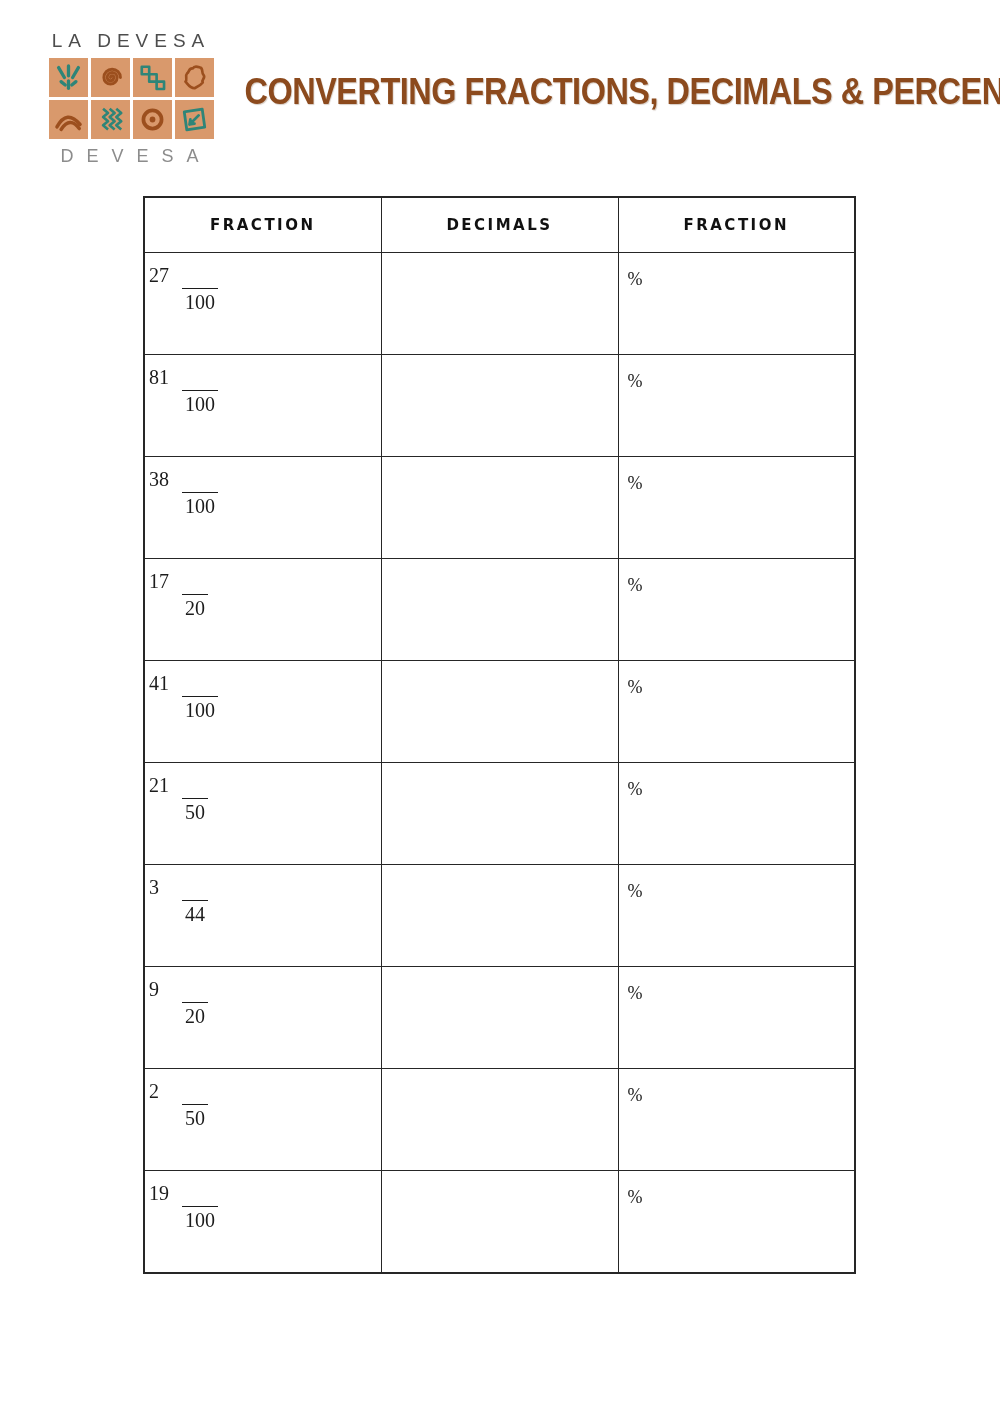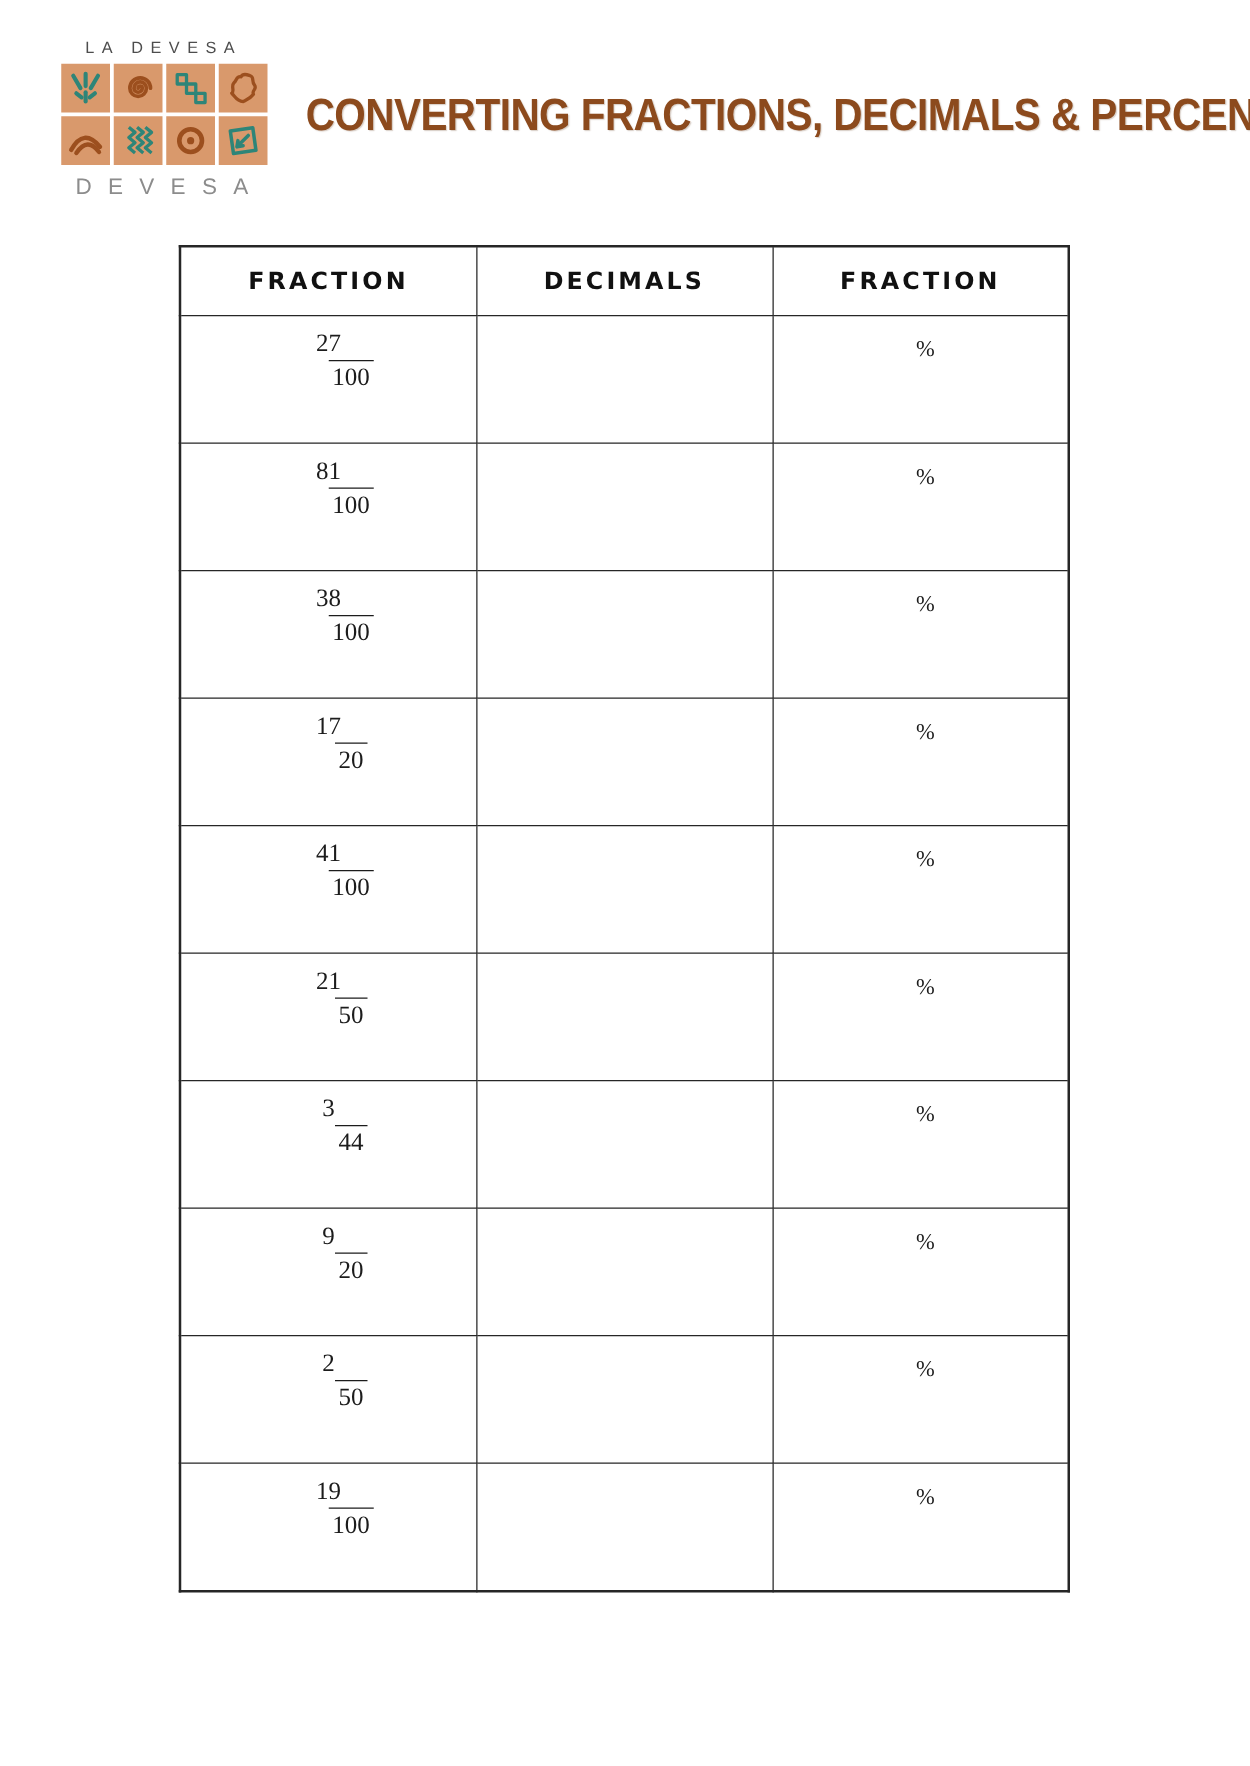--- a/index.html
+++ b/index.html
@@ -15,21 +15,21 @@
   
   .logo {
     position: absolute;
     left: 44px;
     top: 30px;
     width: 174px;
     text-align: center;
   }
   .logo-top {
     font-family: "Liberation Sans", sans-serif;
-    font-size: 13px;
+    font-size: 19px;
     letter-spacing: 6px;
     color: var(--name-gray, #4d4d4d);
     white-space: nowrap;
   }
   .logo-grid {
     display: grid;
     grid-template-columns: repeat(4, 39px);
     grid-auto-rows: 39px;
     gap: 3px;
     justify-content: center;
@@ -83,30 +83,29 @@
     table-layout: fixed;
     border: 2px solid var(--border-color, #262626);
   }
   table.conv th, table.conv td {
     border: 1.6px solid var(--border-color, #262626);
   }
   table.conv th {
     height: 52px;
     font-family: "DejaVu Sans", sans-serif;
     font-weight: bold;
-    font-size: 19px;
+    font-size: 15px;
     letter-spacing: 2.5px;
     color: #111111;
     text-align: center;
     vertical-align: middle;
   }
   table.conv td {
     height: 84px;
     vertical-align: top;
-    text-align: center;
     background: #ffffff;
   }
   .fraction-cell { padding-top: 11px; }
   .frac {
     display: inline-block;
     font-family: "Liberation Serif", serif;
     font-size: 20px;
     color: #1c1c1c;
     line-height: 1.1;
   }

